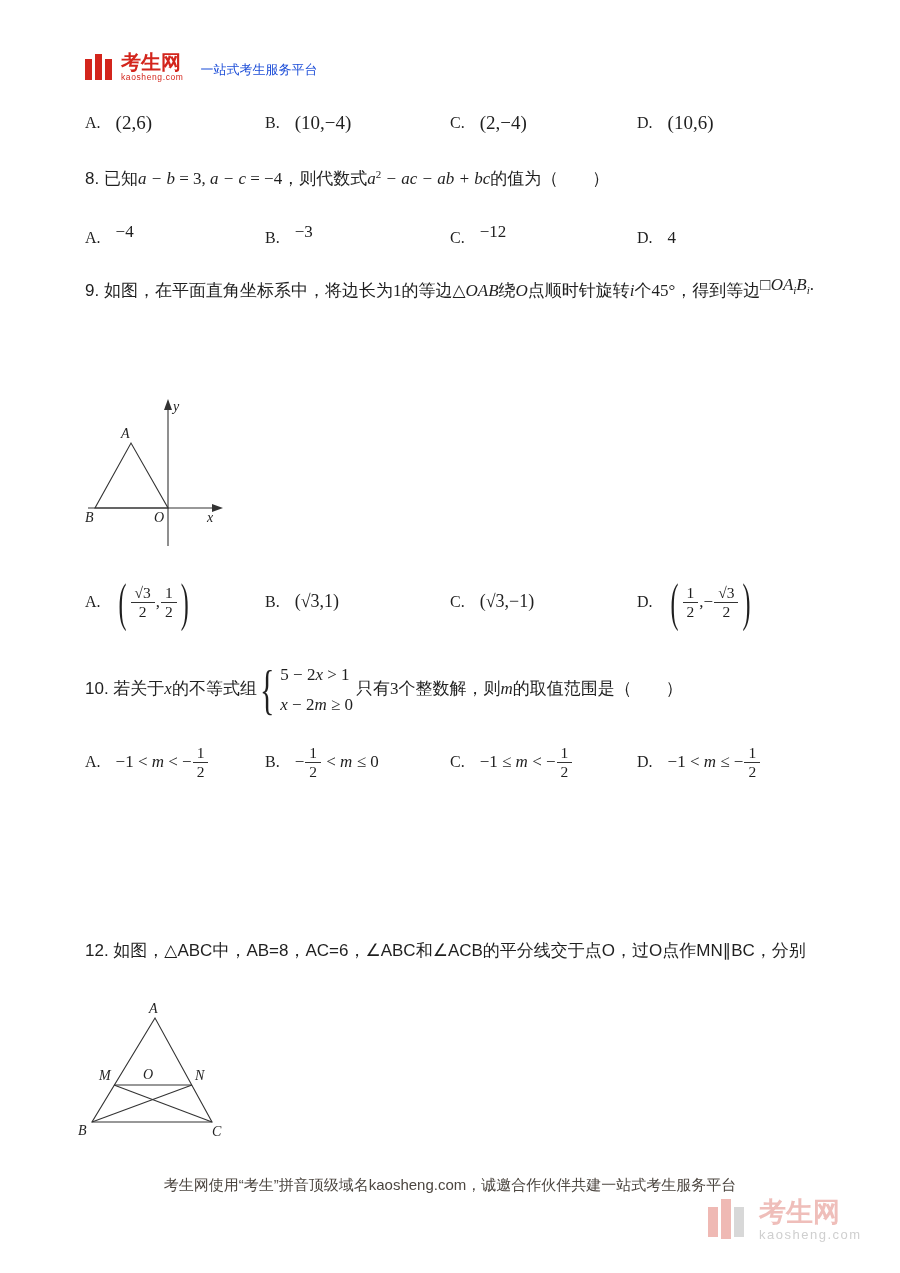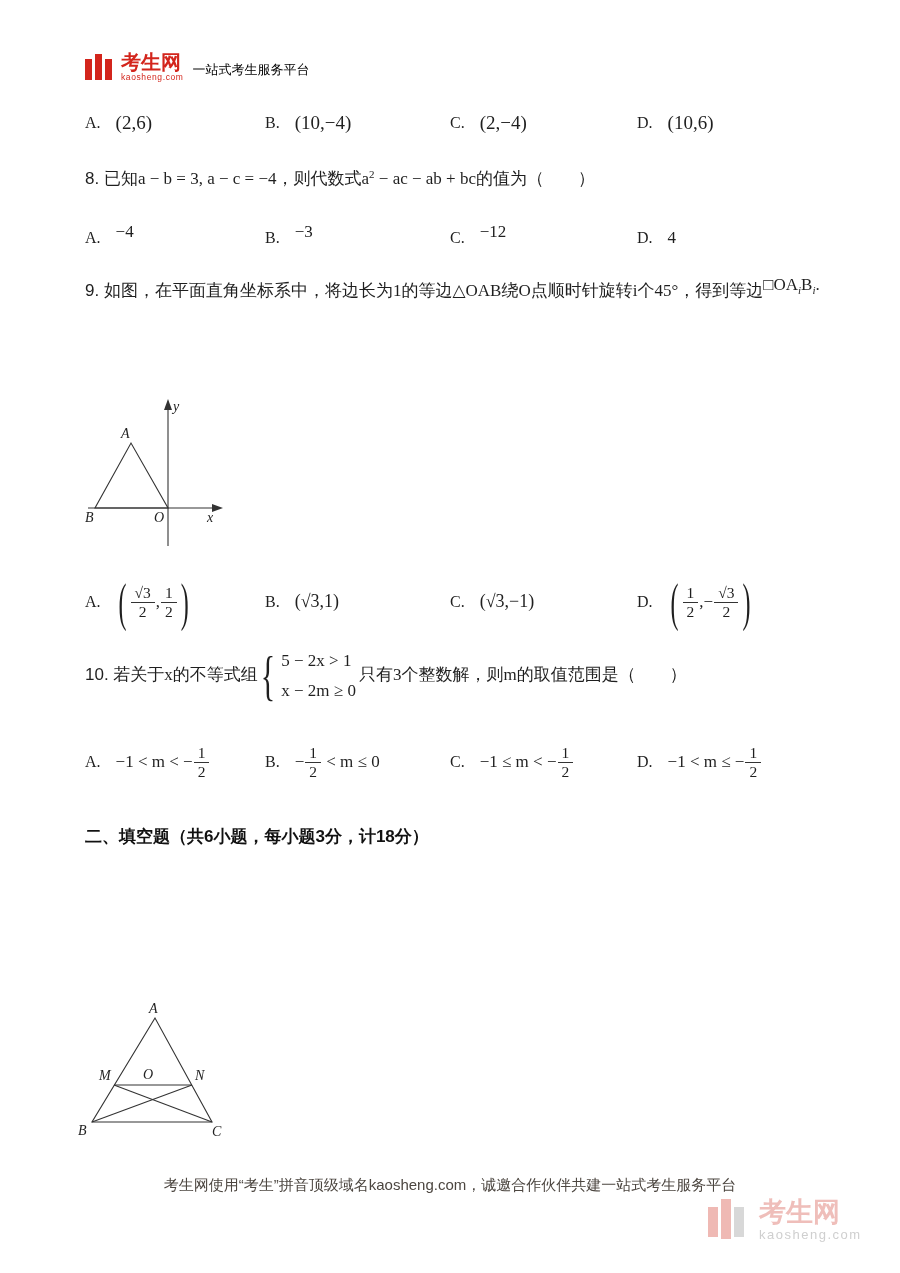--- a/index.html
+++ b/index.html
@@ -9,21 +9,21 @@
 
   
   .row{position:absolute;left:85px;white-space:nowrap;line-height:1.55}
   .optrow{left:0;width:900px}
   .c1{left:85px}.c2{left:265px}.c3{left:450px}.c4{left:637px}
   .opt{position:absolute;top:0;bottom:0;display:flex;align-items:center;gap:15px;white-space:nowrap}
   .optbody{display:inline-block;white-space:nowrap}
 
   
   .t{font-size:17px}
-  .m{font-family:"Liberation Serif","DejaVu Serif",serif;font-size:17px}
+  .m{font-family:"Liberation Serif","DejaVu Serif",serif;font-style:italic;font-size:17px}
   .mn{font-family:"Liberation Serif","DejaVu Serif",serif;font-size:17px}
   .lbl{font-family:"Liberation Serif","DejaVu Serif",serif;font-size:16px}
   .pv{font-family:Liberation Serif, serif;font-size:19px}
   .mn2{font-family:"Liberation Serif","DejaVu Serif",serif;font-size:18px}
   sup{font-family:"Liberation Serif","DejaVu Serif",serif;font-size:11px}
   sub{font-family:"Liberation Serif","DejaVu Serif",serif;font-style:italic;font-size:11px}
   .raised{position:relative;top:-6px}
   .sec-title{font-size:17px;font-weight:bold;color:#111}
 
   
@@ -48,21 +48,21 @@
   
   .logo{position:absolute;left:85px;top:52px;display:flex;align-items:flex-end;gap:9px}
   .logo-icon{position:relative;width:27px;height:28px}
   .lb{position:absolute;background:#d3251c}
   .lb1{left:0;top:5px;width:7px;height:21px}
   .lb2{left:10px;top:0;width:7px;height:26px}
   .lb3{left:20px;top:5px;width:7px;height:21px}
   .logo-col{display:flex;flex-direction:column;line-height:1.05}
   .logo-brand{font-size:20px;font-weight:bold;color:#d3251c}
   .logo-domain{font-size:8.5px;color:#d3251c;letter-spacing:.6px}
-  .logo-tag{font-size:13px;color:#000000;padding-bottom:3px}
+  .logo-tag{font-size:13px;color:#1d4ed8;margin-left:8px;padding-bottom:3px}
 
   
   .footer{position:absolute;top:1176px;left:0;width:900px;text-align:center;font-size:15px;color:#4c4640}
   .wm{position:absolute;left:708px;top:1198px;display:flex;align-items:center;gap:10px}
   .wm-icon{position:relative;width:41px;height:42px}
   .wb{position:absolute}
   .wb1{left:0;top:8px;width:10px;height:30px;background:#efb9b4}
   .wb2{left:13px;top:0;width:10px;height:40px;background:#efb9b4}
   .wb3{left:26px;top:8px;width:10px;height:30px;background:#d8d8d8}
   .wm-col{display:flex;flex-direction:column;line-height:1.1}
@@ -155,21 +155,21 @@
     <span class="opt c3">
         <span class="lbl">C.</span>
         <span class="mn2">(√3,−1)</span>
       </span>
     <span class="opt c4">
       <span class="lbl">D.</span>
       <span class="optbody"><span class="bp">(</span><span class="frac"><span class="fn">1</span><span class="fd">2</span></span><span class="mn">,−</span><span class="frac"><span class="fn">√3</span><span class="fd">2</span></span><span class="bp">)</span></span>
     </span>
   </div>
 
-  <div class="row" style="top:646px"><span class="t">10. 若关于</span><span class="m">x</span><span class="t">的不等式组</span><span class="sys">
+  <div class="row" style="top:660px"><span class="t">10. 若关于</span><span class="m">x</span><span class="t">的不等式组</span><span class="sys">
         <span class="sysbrace">{</span>
         <span class="sysrows">
           <span class="sysrow"><span class="mn">5 − 2</span><span class="m">x</span><span class="mn"> &gt; 1</span></span>
           <span class="sysrow"><span class="m">x</span><span class="mn"> − 2</span><span class="m">m</span><span class="mn"> ≥ 0</span></span>
         </span>
       </span><span class="t">只有</span><span class="mn">3</span><span class="t">个整数解，则</span><span class="m">m</span><span class="t">的取值范围是（　　）</span></div>
 
   <div class="row optrow" style="top:736px;height:52px">
     <span class="opt c1">
       <span class="lbl">A.</span>
@@ -182,23 +182,23 @@
     <span class="opt c3">
       <span class="lbl">C.</span>
       <span class="optbody"><span class="mn">−1 ≤ </span><span class="m">m</span><span class="mn"> &lt; −</span><span class="frac"><span class="fn">1</span><span class="fd">2</span></span></span>
     </span>
     <span class="opt c4">
       <span class="lbl">D.</span>
       <span class="optbody"><span class="mn">−1 &lt; </span><span class="m">m</span><span class="mn"> ≤ −</span><span class="frac"><span class="fn">1</span><span class="fd">2</span></span></span>
     </span>
   </div>
 
-  <div class="row sec-title" style="top:824px">二、填空题（共6小题，每小题3分，计18分）</div>
-
-
+
+
+  <div class="row" style="top:938px"><span class="t">12. 如图，△ABC中，AB=8，AC=6，∠ABC和∠ACB的平分线交于点O，过O点作MN∥BC，分别</span></div>
 
   <svg class="fig" style="left:72px;top:1000px" width="170" height="145" viewBox="0 0 170 145">
     <polygon class="tri" points="83,18 20,122 140,122"></polygon>
     <line class="ln" x1="42" y1="85" x2="120" y2="85"></line>
     <line class="ln" x1="20" y1="122" x2="120" y2="85"></line>
     <line class="ln" x1="140" y1="122" x2="42" y2="85"></line>
     <text class="ft" x="77" y="13">A</text>
     <text class="ft" x="6" y="135">B</text>
     <text class="ft" x="140" y="136">C</text>
     <text class="ft" x="27" y="80">M</text>

